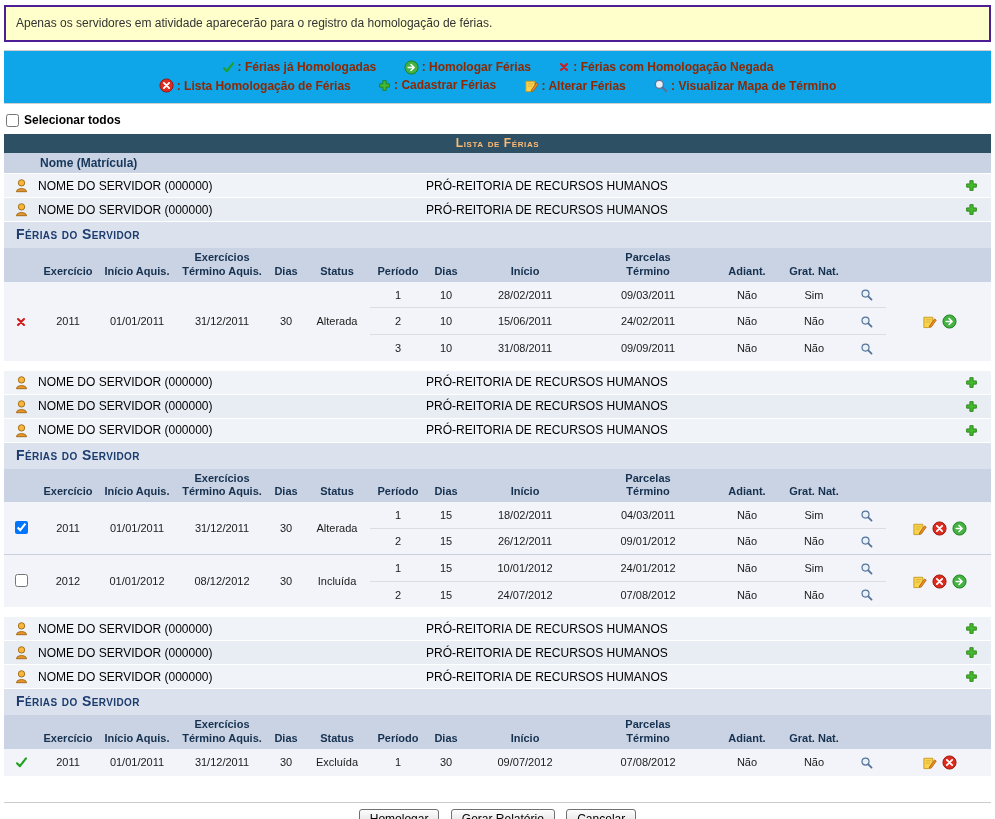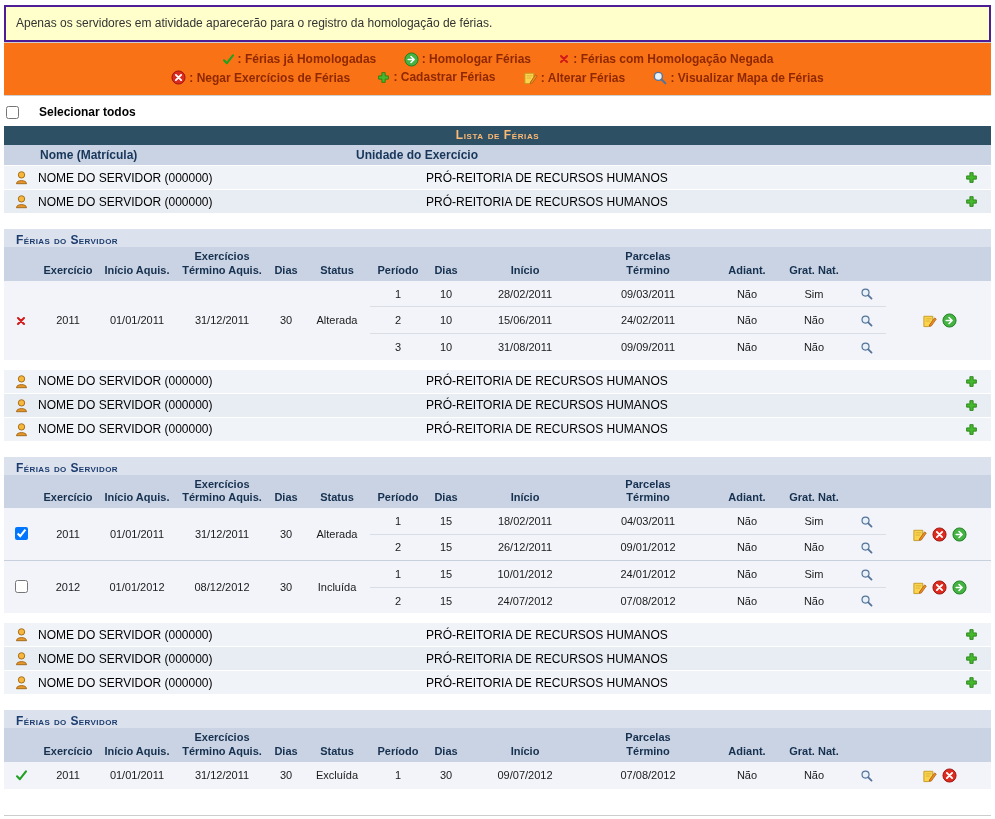--- a/index.html
+++ b/index.html
@@ -5,46 +5,46 @@
   * { box-sizing: border-box; }
   html,body { margin:0; padding:0; background:#fff; }
   body { font-family:"Liberation Sans", sans-serif; font-size:12px; color:#000; }
   .page { width:987px; margin:5px auto 0 auto; }
 
   
   .info-box { background:#ffffcc; border:2px solid #4c1d95; padding:7px 10px; line-height:1.55; color:#333; }
   .info-box .unit-value { font-weight:bold; }
 
   
-  .legend { border-top:1px solid #cfcfcf; border-bottom:1px solid #cfcfcf; padding:6px 0 7px 0; text-align:center; background:#f97316; }
+  .legend { margin-top:8px; border-top:1px solid #cfcfcf; border-bottom:1px solid #cfcfcf; padding:6px 0 7px 0; text-align:center; background:#0ea5e9; }
   .legend-row { margin:3px 0; }
   .legend-item { display:inline-flex; align-items:center; gap:3px; margin:0 12px; white-space:nowrap; }
   .legend-item b { color:#8f2800; font-size:12px; }
 
   
-  .select-all { margin:9px 0 7px 2px; display:flex; align-items:center; gap:20px; }
+  .select-all { margin:9px 0 7px 2px; display:flex; align-items:center; gap:5px; }
   .select-all .lbl { font-weight:bold; }
 
   
   .list-title { background:#2e5065; color:#fdba74; font-weight:bold; font-variant:small-caps; letter-spacing:.6px; text-align:center; padding:2px 0 3px 0; font-size:12px; }
   .cols-header { display:flex; background:#c9d3e3; font-weight:bold; color:#17365a; padding:3px 0; border-bottom:1px solid #fff; }
   .cols-header .cn { margin-left:36px; width:316px; }
   .cols-header .cu { flex:1; }
 
   
   .server-row { display:flex; align-items:center; height:24px; border-bottom:1px solid #fff; }
   .server-row.odd  { background:#f0f3f8; }
   .server-row.even { background:#e8edf4; }
   .srv-ic  { width:34px; text-align:center; line-height:0; }
   .srv-name{ width:388px; }
   .srv-unit{ flex:1; }
   .srv-add { width:40px; text-align:center; line-height:0; cursor:pointer; }
 
   
-  .section-header { background:#dbe2ee; color:#1d3c6e; font-weight:bold; font-variant:small-caps; letter-spacing:.4px; padding:4px 0 0 12px; font-size:12px;margin-top:15px; }
+  .section-header { background:#dbe2ee; color:#1d3c6e; font-weight:bold; font-variant:small-caps; letter-spacing:.4px; padding:4px 0 6px 12px; font-size:14px; }
 
   
   .detail-table { width:100%; border-collapse:collapse; table-layout:fixed; background:#f2f4f9; font-size:11px; margin-bottom:10px; }
   .detail-table.last { margin-bottom:26px; }
   .detail-table th { background:#c9d3e3; color:#16304f; font-weight:bold; text-align:center; vertical-align:bottom; padding:3px 2px; white-space:pre-line; line-height:1.25; }
   .detail-table td { text-align:center; vertical-align:middle; padding:6px 2px; color:#1a1a1a; }
   .detail-table td.pb { border-bottom:1px solid #d8dde6; }
   .detail-table tr.recsep td { border-top:1px solid #c8d0dd; }
   .c-mark { text-align:center; }
   .c-act  { text-align:right; padding-right:5px; white-space:nowrap; }
@@ -124,52 +124,51 @@
               <use href="#i-x"></use>
             </svg></span>
           <b>: Férias com Homologação Negada</b>
         </span>
     </div>
     <div class="legend-row">
       <span class="legend-item">
           <span><svg class="ic15" viewBox="0 0 16 16">
               <use href="#i-deny"></use>
             </svg></span>
-          <b>: Negar Exercícios de Férias</b>
+          <b>: Lista Homologação de Férias</b>
         </span>
       <span class="legend-item">
           <span><svg class="ic13" viewBox="0 0 16 16">
               <use href="#i-plus"></use>
             </svg></span>
           <b>: Cadastrar Férias</b>
         </span>
       <span class="legend-item">
           <span><svg class="ic15" viewBox="0 0 16 16">
               <use href="#i-edit"></use>
             </svg></span>
           <b>: Alterar Férias</b>
         </span>
       <span class="legend-item">
           <span><svg class="ic15" viewBox="0 0 16 16">
               <use href="#i-lupa"></use>
             </svg></span>
-          <b>: Visualizar Mapa de Férias</b>
+          <b>: Visualizar Mapa de Término</b>
         </span>
     </div>
   </div>
 
   <div class="select-all">
     <input type="checkbox" style="">
     <span class="lbl">Selecionar todos</span>
   </div>
 
   <div class="list-title">Lista de Férias</div>
   <div class="cols-header">
     <div class="cn">Nome (Matrícula)</div>
-    <div class="cu">Unidade do Exercício</div>
   </div>
 
   <div class="server-row odd">
     <span class="srv-ic"><svg class="ic15" viewBox="0 0 16 16">
           <use href="#i-person"></use>
         </svg></span>
     <span class="srv-name">NOME DO SERVIDOR (000000)</span>
     <span class="srv-unit">PRÓ-REITORIA DE RECURSOS HUMANOS</span>
     <span class="srv-add"><svg class="ic13" viewBox="0 0 16 16">
           <use href="#i-plus"></use>

